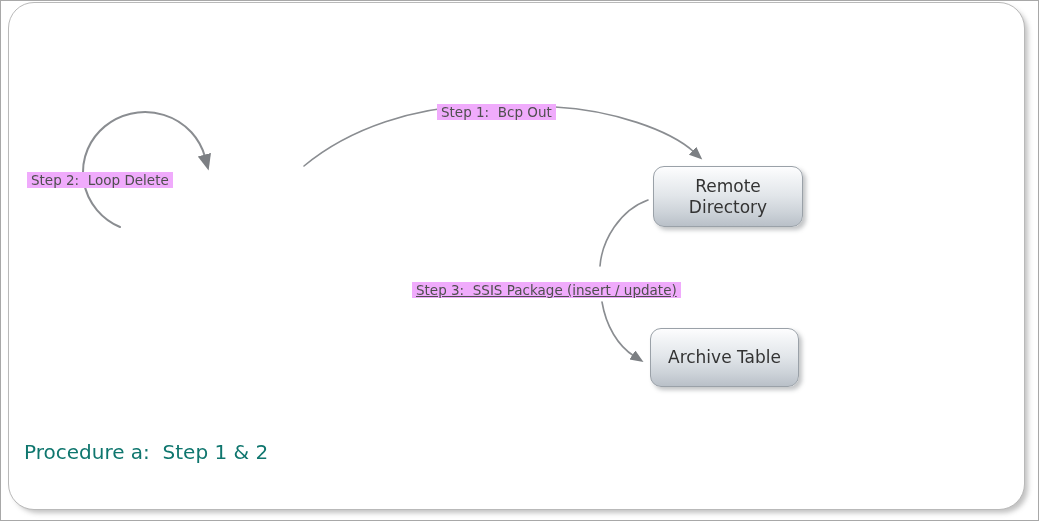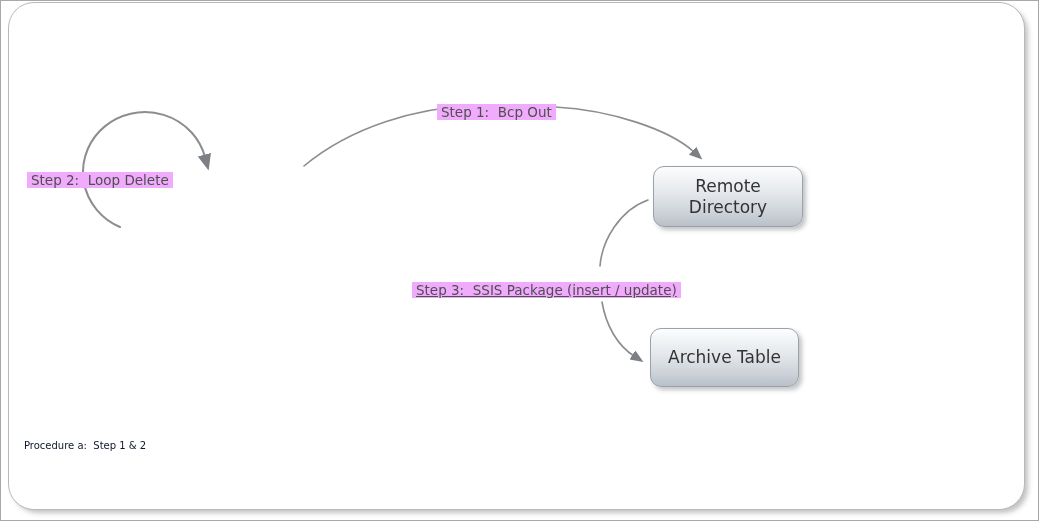--- a/index.html
+++ b/index.html
@@ -133,22 +133,22 @@
 
   #label-step3 {
     left: 412px;
     top: 282px;
     text-decoration: underline;
   }
 
   
   .footer-note {
     position: absolute;
-    font-size: 10px;
-    color: #0f172a;
+    font-size: 20px;
+    color: #0f766e;
     white-space: pre;
   }
 
   #footer-line-0 {
     left: 24px;
     top: 440px;
   }
 
   #footer-line-1 {
     left: 24px;

